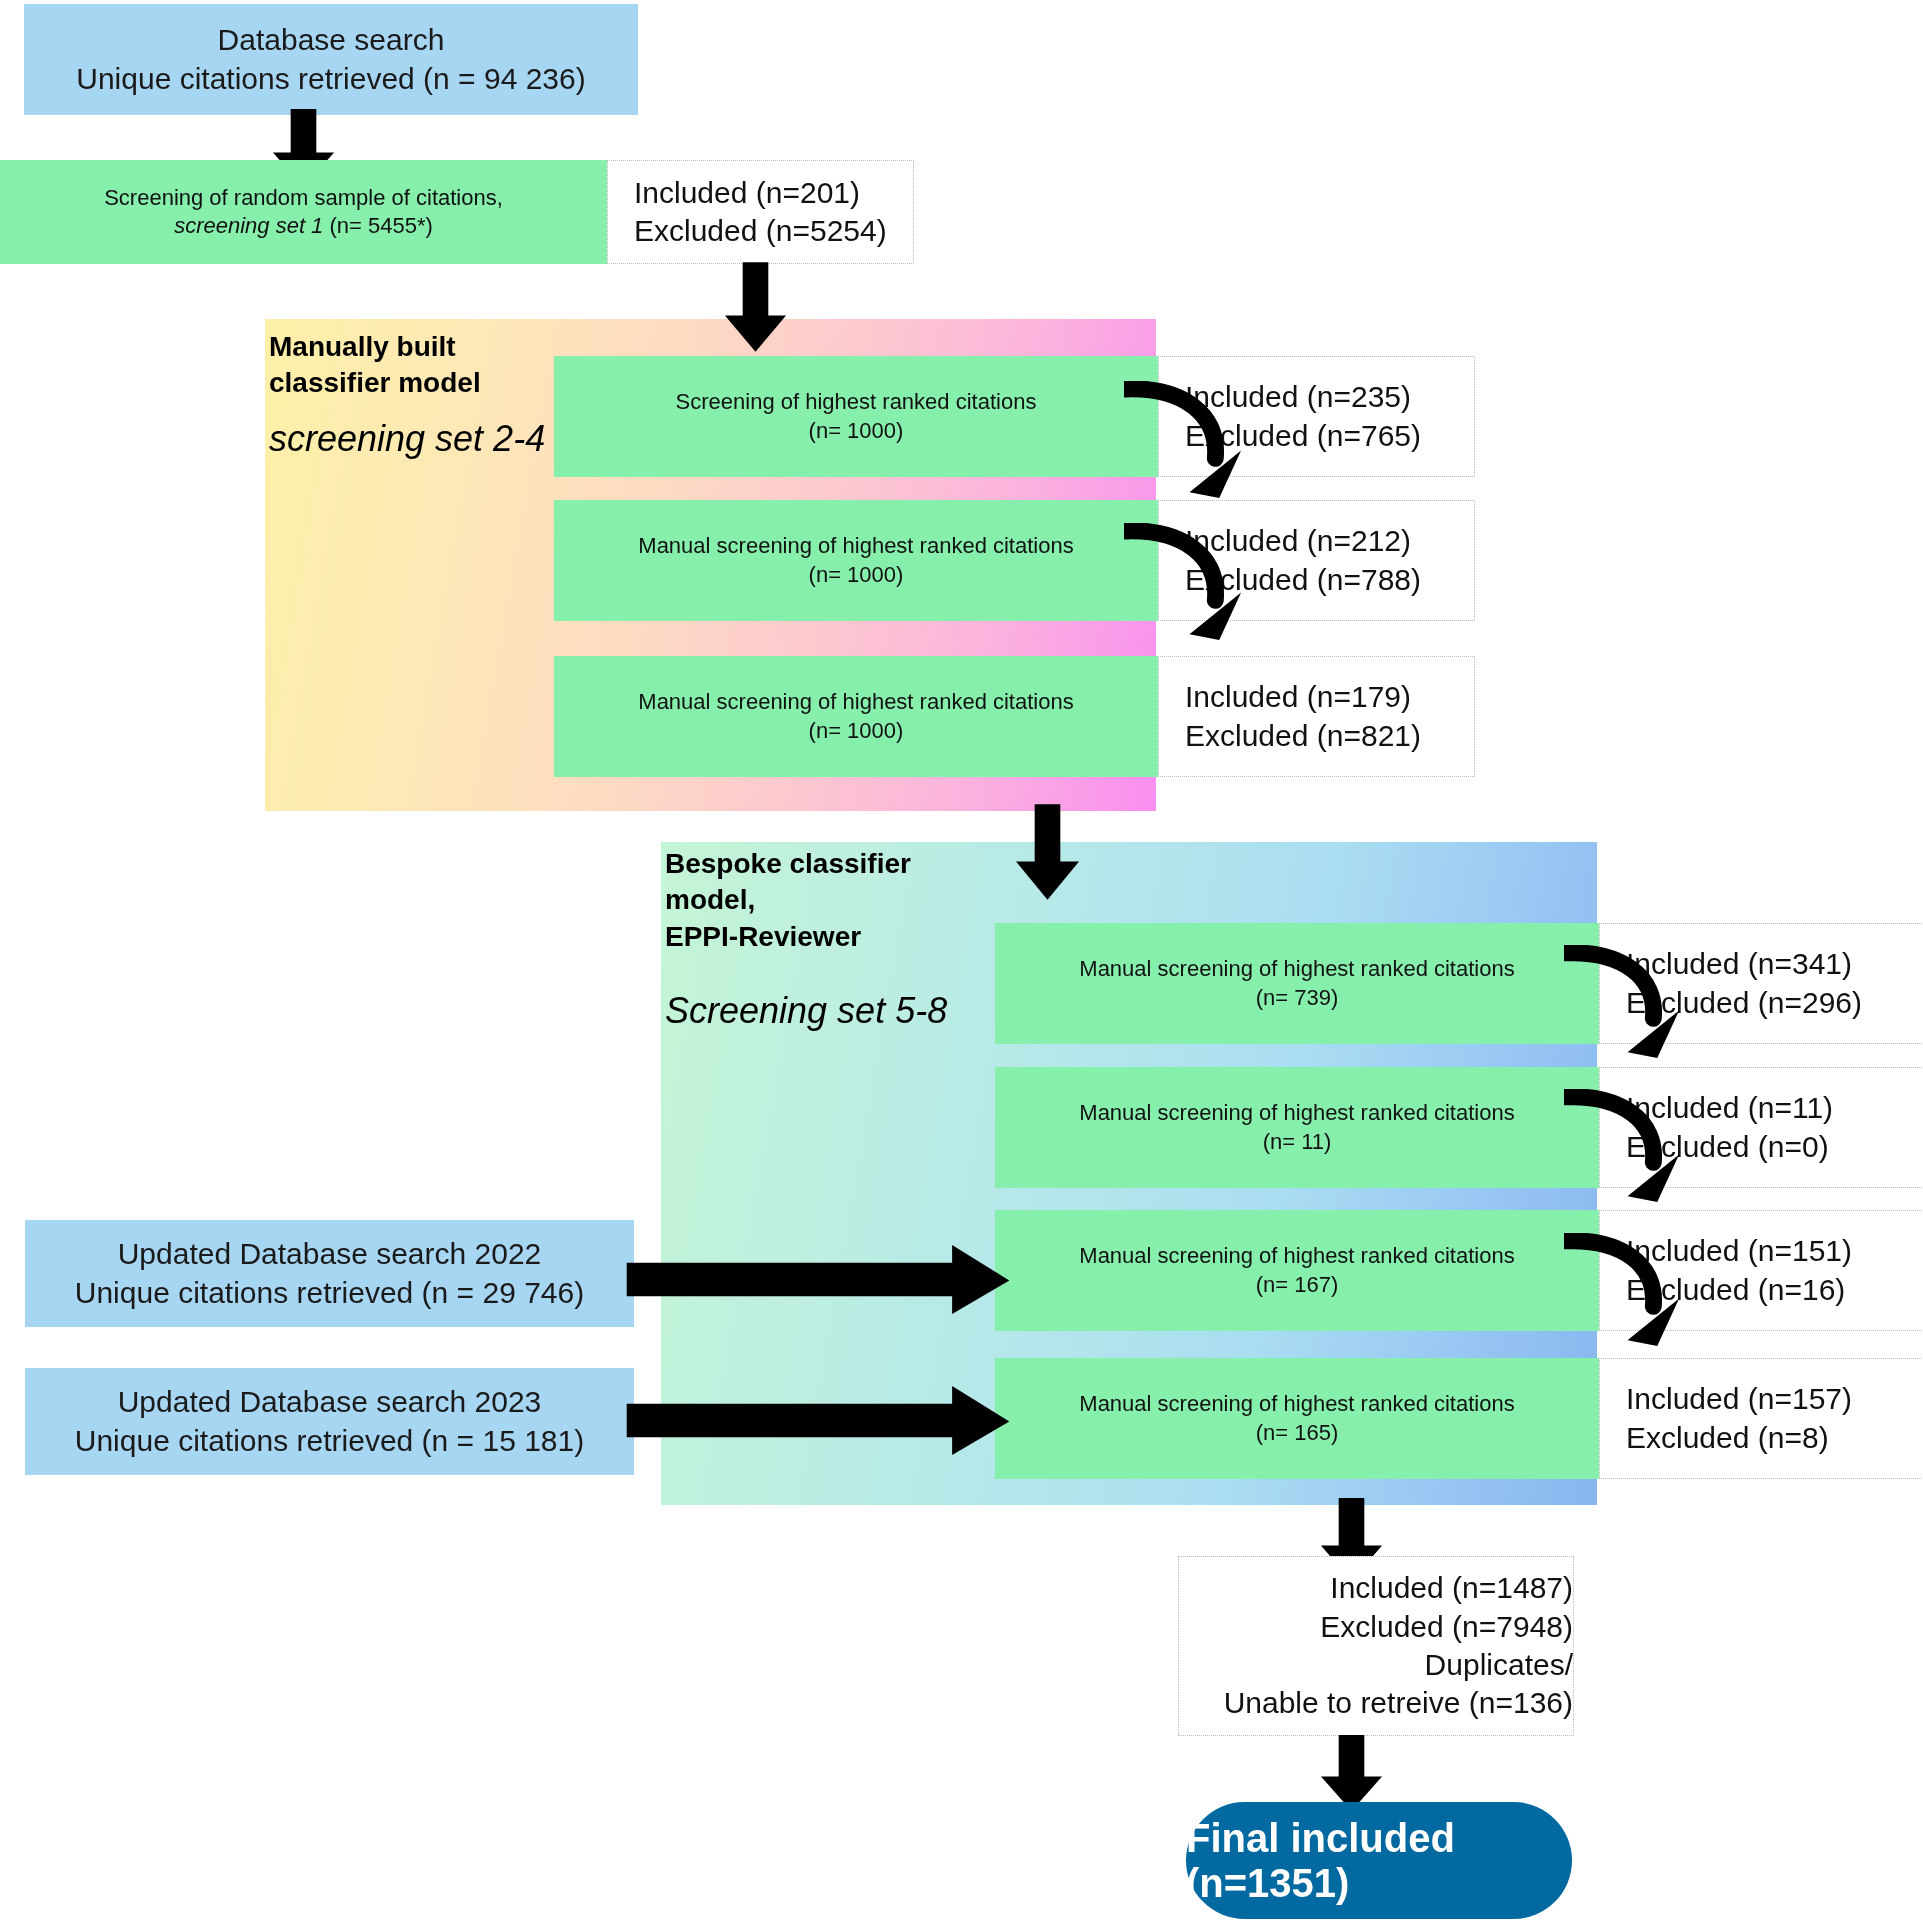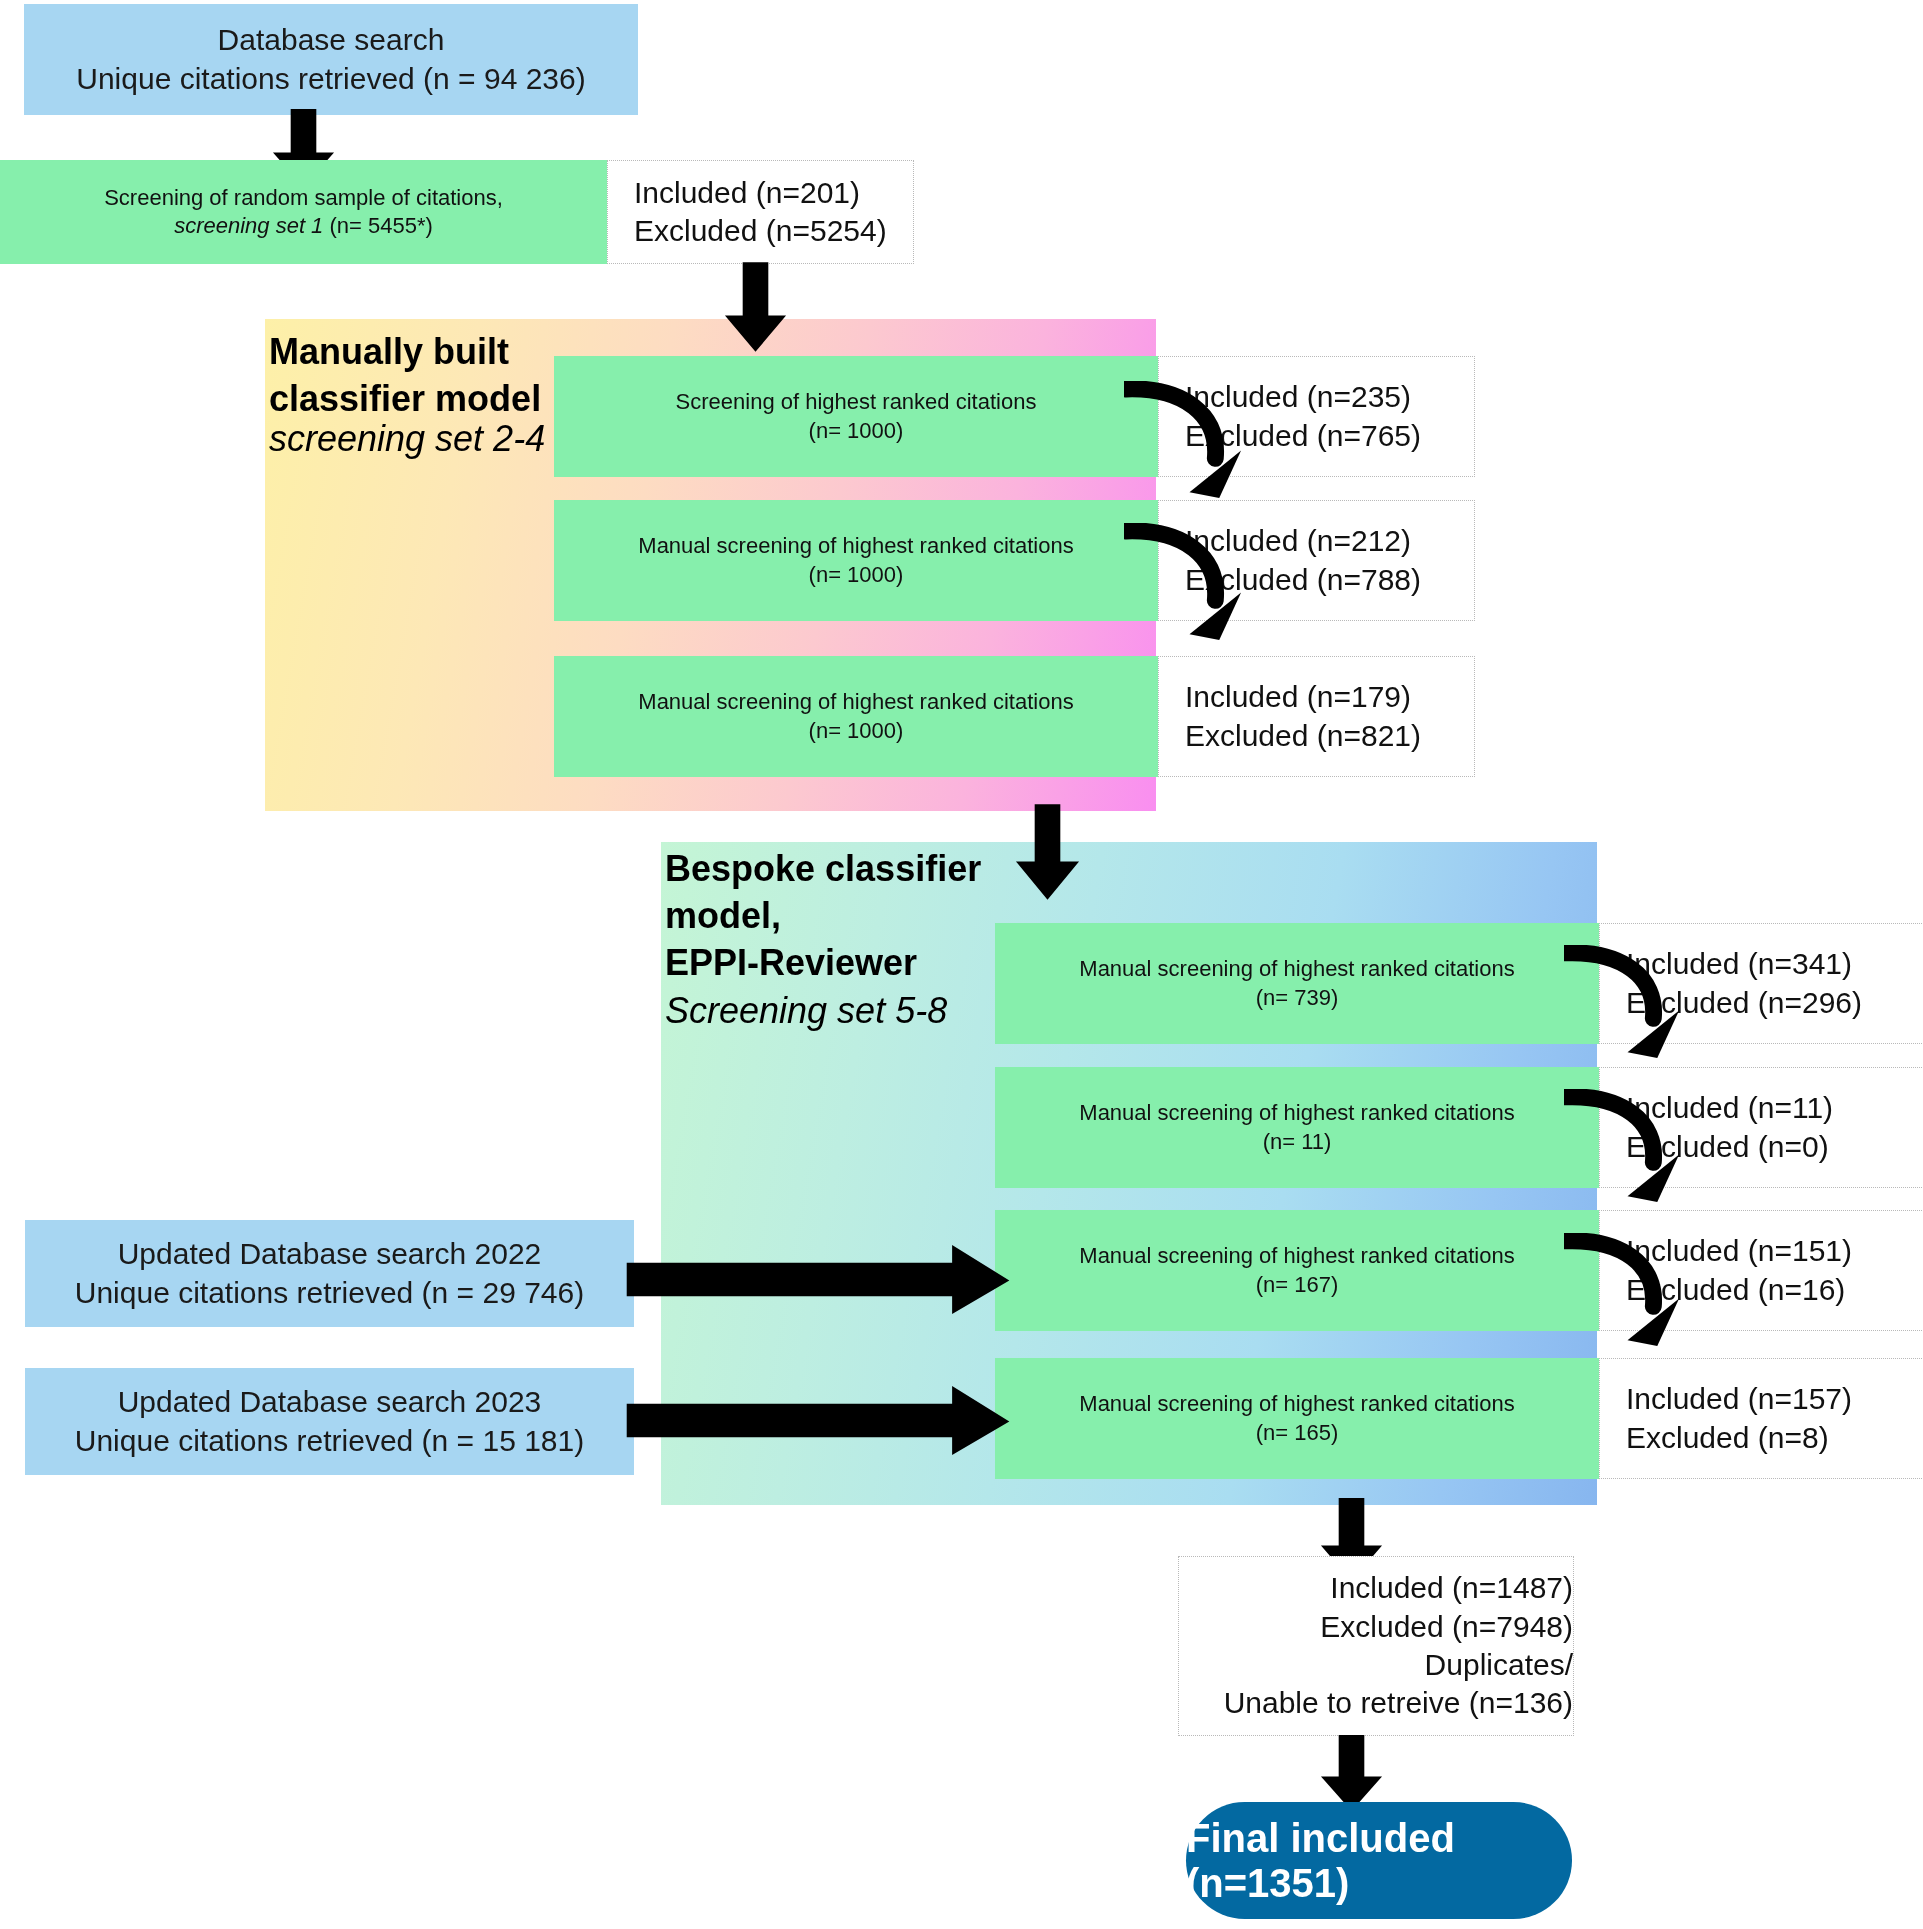--- a/index.html
+++ b/index.html
@@ -14,21 +14,21 @@
   .orange{background:#f9b martial;}
   .orange{background:#86efac;color:#111;font-size:22px;}
   .whitebox{background:#ffffff;border:1.5px dotted #b9b9b9;color:#111;font-size:30px;
             align-items:flex-start;justify-content:center;text-align:left;padding-left:26px;}
   .whitebox.ctr{align-items:flex-end;text-align:center;padding-left:0;}
 
   .panel{position:absolute;box-sizing:border-box;}
   .panel-manual{background:linear-gradient(100deg,#fdf0a8 0%,#fde8b6 22%,#fddcc2 42%,#fcc9cf 62%,#fbb3dd 80%,#f98ef0 100%);}
   .panel-bespoke{background:linear-gradient(100deg,#c4f5d5 0%,#bdeee1 22%,#b4e7ea 42%,#a9ddf1 65%,#97c6f3 85%,#87b6ef 100%);}
 
-  .panel-title{position:absolute;font-weight:bold;font-size:36px;color:#000;line-height:1.30;text-align:left;}
+  .panel-title{position:absolute;font-weight:bold;font-size:28px;color:#000;line-height:1.30;text-align:left;}
   .panel-sub{position:absolute;font-style:italic;font-size:36px;color:#000;text-align:left;}
 
   .final{position:absolute;background:#0369a1;color:#fff;border-radius:69px;
          display:flex;align-items:center;justify-content:center;font-weight:bold;font-size:40px;}
 
   .arrow-d{position:absolute;}
   .arrow-r{position:absolute;}
   .curve{position:absolute;}
 
   .line2{display:block;}

